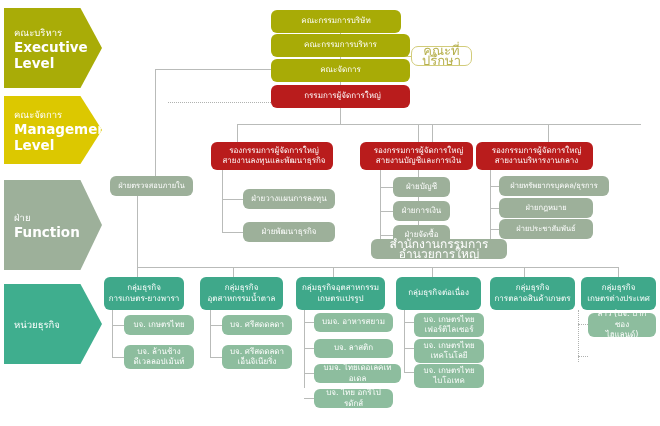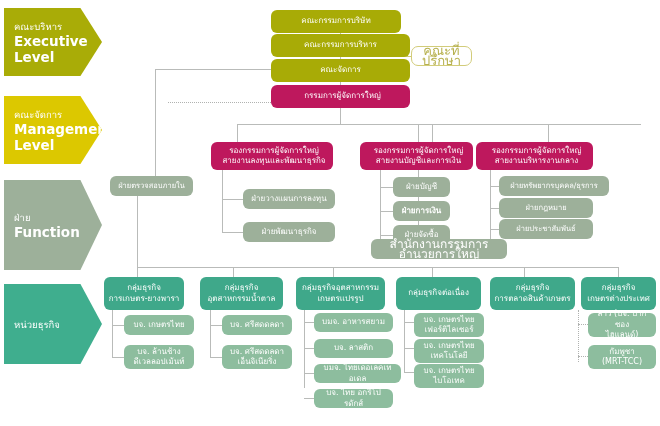--- a/index.html
+++ b/index.html
@@ -56,21 +56,21 @@
     align-items: center;
     justify-content: center;
     text-align: center;
     color: #ffffff;
     font-size: 8px;
     line-height: 10.5px;
     padding: 2px 4px;
     white-space: pre-line;
   }
   .olive  { background: #a8ab06; }
-  .yellow { background: #be185d; padding-left: 8px; }
+  .yellow { background: #b91c1c; padding-left: 8px; }
   .sage   { background: #9db09a; }
   .teal   { background: #3fa88a; }
   .teal-l { background: #8dbd9e; }
   .ghost  {
     background: #ffffff;
     border: 1px solid #d2cc7a;
     color: #b7b14e;
     border-radius: 7px;
   }
 </style>
@@ -141,21 +141,21 @@
 
   <div class="ln v" style="left:404px; top:310px; height:62px;"></div>
   <div class="ln h" style="left:404px; top:322px; width:10px;"></div>
   <div class="ln h" style="left:404px; top:348px; width:10px;"></div>
   <div class="ln h" style="left:404px; top:372px; width:10px;"></div>
 
   <div class="ln dot-v" style="left:578px; top:310px; height:52px;"></div>
   <div class="ln dot-h" style="left:578px; top:324px; width:10px;"></div>
   <div class="ln dot-h" style="left:578px; top:356px; width:10px;"></div>
 
-  <div class="band band-exec" style="left:4px; top:8px; width:98px; height:68px;">
+  <div class="band band-exec" style="left:4px; top:8px; width:98px; height:80px;">
     <div class="th">คณะบริหาร</div>
     <div class="en" style="white-space:pre-line;">Executive
 Level</div>
   </div>
 
   <div class="band band-mgmt" style="left:4px; top:96px; width:98px; height:68px;">
     <div class="th">คณะจัดการ</div>
     <div class="en" style="white-space:pre-line;">Management
 Level</div>
   </div>
@@ -182,21 +182,21 @@
 สายงานลงทุนและพัฒนาธุรกิจ</div>
   <div class="node yellow" style="left:360px; top:142px; width:113px; height:28px;">รองกรรมการผู้จัดการใหญ่
 สายงานบัญชีและการเงิน</div>
   <div class="node yellow" style="left:476px; top:142px; width:117px; height:28px;">รองกรรมการผู้จัดการใหญ่
 สายงานบริหารงานกลาง</div>
 
   <div class="node sage" style="left:243px; top:189px; width:92px; height:20px;">ฝ่ายวางแผนการลงทุน</div>
   <div class="node sage" style="left:243px; top:222px; width:92px; height:20px;">ฝ่ายพัฒนาธุรกิจ</div>
 
   <div class="node sage" style="left:393px; top:177px; width:57px; height:20px;">ฝ่ายบัญชี</div>
-  <div class="node sage" style="left:393px; top:201px; width:57px; height:20px;font-weight:bold;">ฝ่ายการเงิน</div>
+  <div class="node sage" style="left:393px; top:201px; width:57px; height:20px;">ฝ่ายการเงิน</div>
   <div class="node sage" style="left:393px; top:225px; width:57px; height:20px;">ฝ่ายจัดซื้อ</div>
 
   <div class="node sage" style="left:499px; top:176px; width:110px; height:20px; font-size:7.5px;">ฝ่ายทรัพยากรบุคคล/ธุรการ</div>
   <div class="node sage" style="left:499px; top:198px; width:94px; height:20px; font-size:7.5px;">ฝ่ายกฎหมาย</div>
   <div class="node sage" style="left:499px; top:219px; width:94px; height:20px; font-size:7.5px;">ฝ่ายประชาสัมพันธ์</div>
 
   <div class="node sage" style="left:331px; top:239px; width:136px; height:20px; font-size:12px;margin-left:40px;">สำนักงานกรรมการอำนวยการใหญ่</div>
 
   <div class="node teal" style="left:104px; top:277px; width:80px; height:33px;">กลุ่มธุรกิจ
 การเกษตร-ยางพารา</div>
@@ -225,16 +225,14 @@
 
   <div class="node teal-l" style="left:414px; top:313px; width:70px; height:24px;">บจ. เกษตรไทย
 เฟอร์ติไลเซอร์</div>
   <div class="node teal-l" style="left:414px; top:339px; width:70px; height:24px;">บจ. เกษตรไทย
 เทคโนโลยี</div>
   <div class="node teal-l" style="left:414px; top:364px; width:70px; height:24px;">บจ. เกษตรไทย
 ไบโอเทค</div>
 
   <div class="node teal-l" style="left:588px; top:313px; width:68px; height:24px;">ลาว (บจ. ปากซอง
 ไฮแลนด์)</div>
-  <div class="node teal-l" style="left:588px; top:345px; width:68px; height:24px;">กัมพูชา
-(MRT-TCC)</div>
 
 </div>
 
 </body></html>

